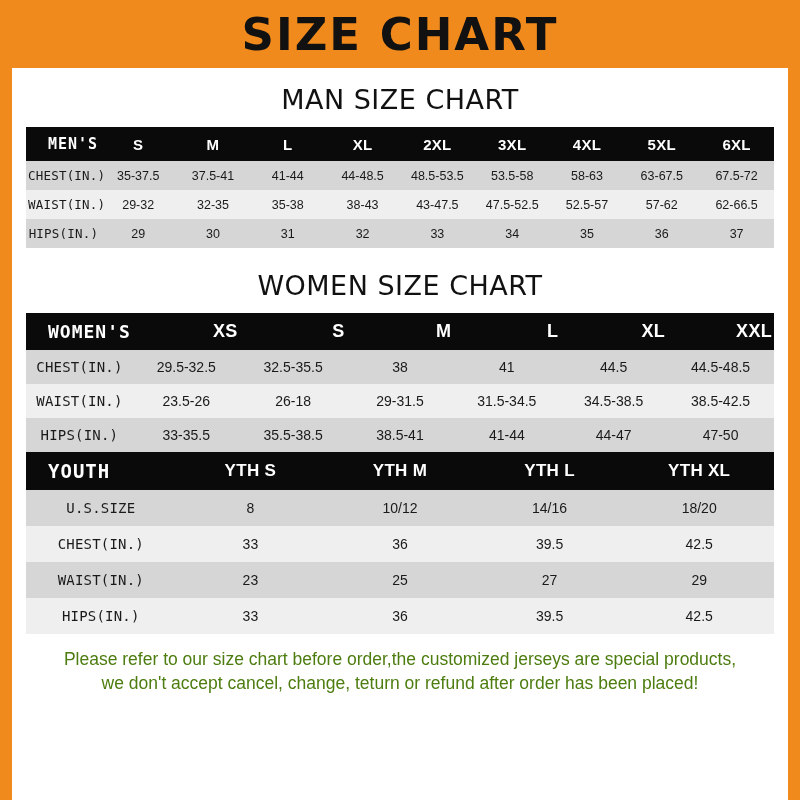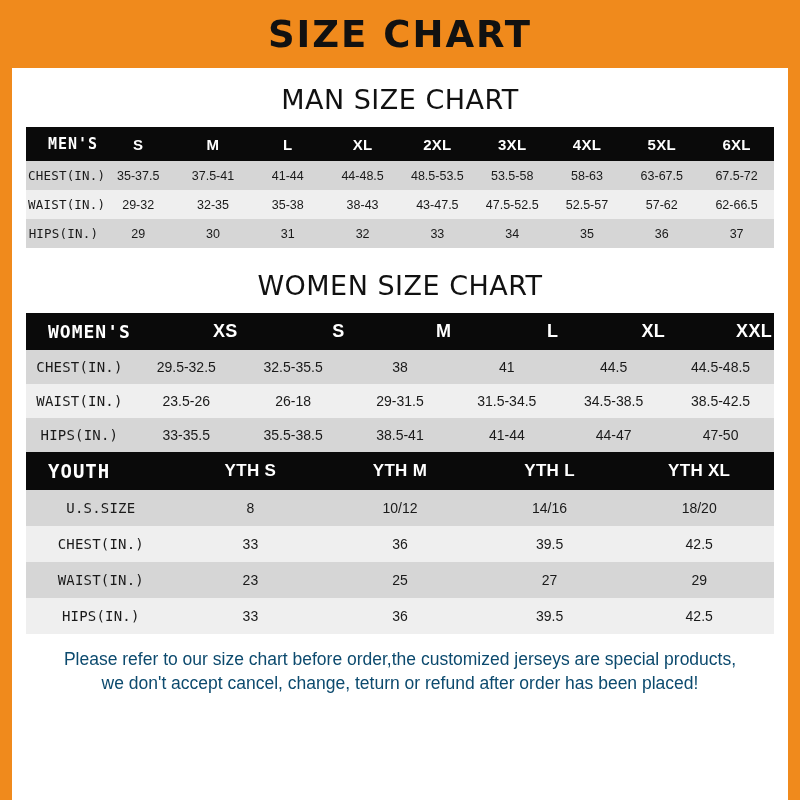--- a/index.html
+++ b/index.html
@@ -25,21 +25,21 @@
   .banner {
     height: 68px;
     background: #f08a1c;
     display: flex;
     align-items: center;
     justify-content: center;
   }
   .banner-title {
     font-family: "DejaVu Sans", sans-serif;
     font-weight: bold;
-    font-size: 37px;
+    font-size: 45px;
     letter-spacing: 2px;
     color: #111111;
     line-height: 1;
   }
   .content {
     padding: 0 14px;
   }
   .section-title {
     text-align: center;
     font-family: "DejaVu Sans", sans-serif;
@@ -102,21 +102,21 @@
   #women-table tbody td { font-size: 14px; padding: 9px 2px; }
   #youth-table thead th { font-size: 17px; }
   #youth-table tbody td { font-size: 14px; padding: 10px 2px; }
   #youth-table thead th.corner { font-size: 19px; }
   #women-table thead th.corner { font-size: 18px; }
 
   .notice {
     margin-top: 14px;
     padding: 0 8px;
     text-align: center;
-    color: #0c4a6e;
+    color: #4d7c0f;
     font-size: 17.5px;
     line-height: 1.35;
     font-family: "Liberation Sans", sans-serif;
   }
   .notice div { white-space: nowrap; }
 </style>
 </head>
 <body>
 
 <div class="page">

